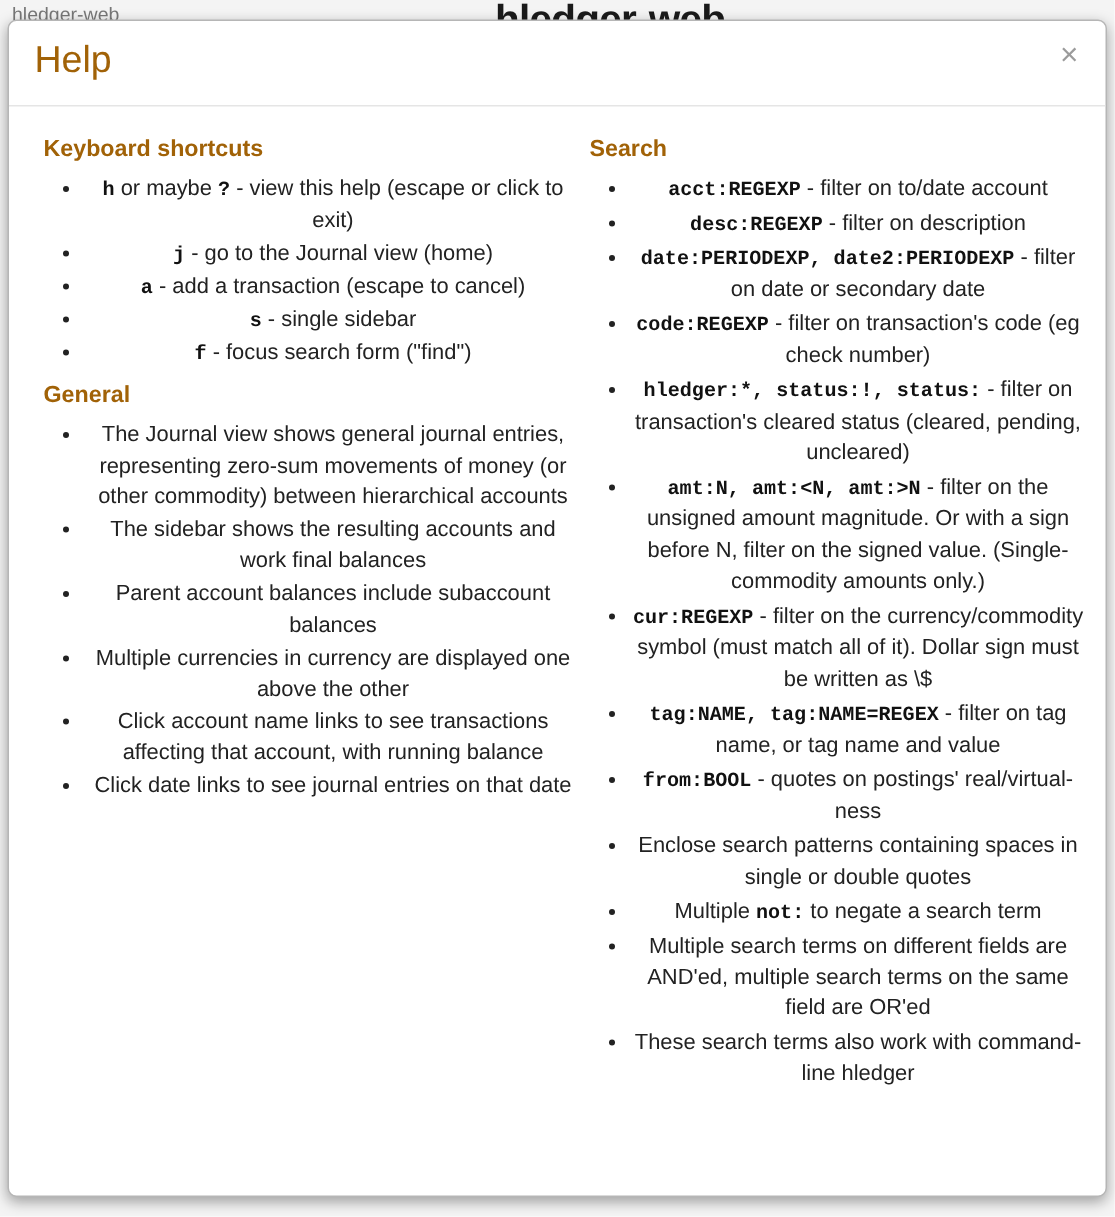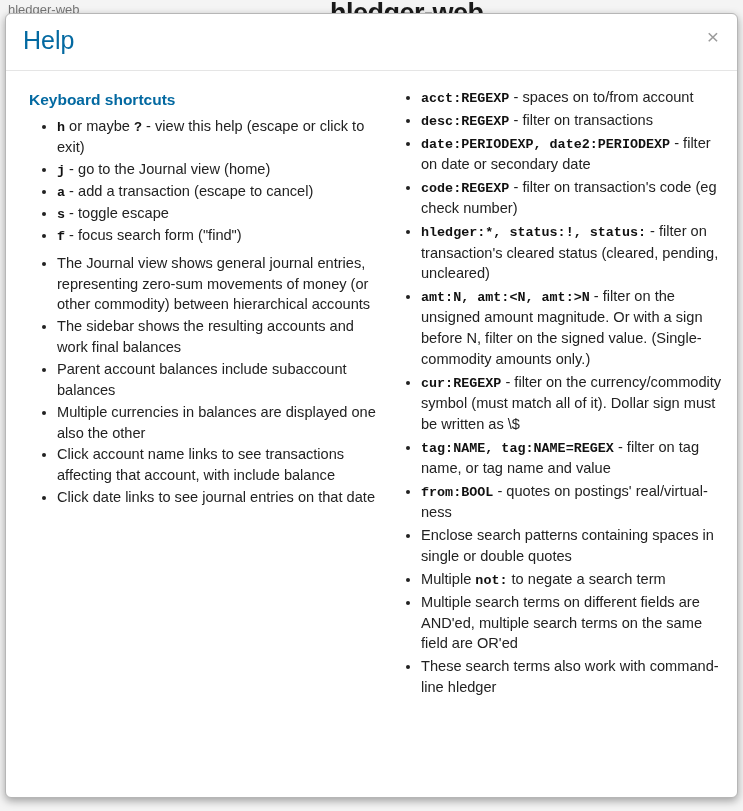--- a/index.html
+++ b/index.html
@@ -51,21 +51,21 @@
     position: relative;
     height: 57px;
     border-bottom: 1px solid #e5e5e5;
     box-sizing: border-box;
   }
   #modal-title {
     position: absolute;
     left: 17px;
     top: 12px;
     font-size: 25px;
-    color: #0369a1;
+    color: #a16207;
     font-weight: normal;
     margin: 0;
   }
   #close-button {
     position: absolute;
     right: 14px;
     top: 10px;
     font-size: 21px;
     color: #9b9b9b;
     background: none;
@@ -85,31 +85,32 @@
     width: 364px;
     flex: 0 0 364px;
   }
   .col-right {
     width: 336px;
     flex: 0 0 336px;
   }
   h4.section-heading {
     font-size: 15.5px;
     font-weight: bold;
-    color: #0369a1;
+    color: #a16207;
     margin: 8px 0 7px 6px;
     font-family: "Liberation Sans", sans-serif;
   }
   h4.section-heading.first {
     margin-top: 4px;
   }
   ul.help-list {
     margin: 0 0 6px 0;
     padding-left: 34px;
     list-style-type: disc;
+    text-align: center;
   }
   ul.help-list li {
     font-size: 14.6px;
     line-height: 1.43;
     color: #222;
     margin-bottom: 1px;
   }
   .col-right ul.help-list li {
     margin-bottom: 2px;
   }
@@ -137,40 +138,42 @@
 
   <div id="modal-body">
 
     <div class="col-left">
 
       <h4 class="section-heading first">Keyboard shortcuts</h4>
       <ul class="help-list">
         <li><code class="mono">h</code><span> or maybe </span><code class="mono">?</code><span> - view this help (escape or click to exit)</span></li>
         <li><code class="mono">j</code><span> - go to the Journal view (home)</span></li>
         <li><code class="mono">a</code><span> - add a transaction (escape to cancel)</span></li>
-        <li><code class="mono">s</code><span> - toggle escape</span></li>
+        <li><code class="mono">s</code><span> - single sidebar</span></li>
         <li><code class="mono">f</code><span> - focus search form ("find")</span></li>
       </ul>
 
+      <h4 class="section-heading">General</h4>
       <ul class="help-list">
         <li>The Journal view shows general journal entries, representing zero-sum movements of money (or other commodity) between hierarchical accounts</li>
         <li>The sidebar shows the resulting accounts and work final balances</li>
         <li>Parent account balances include subaccount balances</li>
-        <li>Multiple currencies in balances are displayed one also the other</li>
-        <li>Click account name links to see transactions affecting that account, with include balance</li>
+        <li>Multiple currencies in currency are displayed one above the other</li>
+        <li>Click account name links to see transactions affecting that account, with running balance</li>
         <li>Click date links to see journal entries on that date</li>
       </ul>
 
     </div>
 
     <div class="col-right">
 
+      <h4 class="section-heading first">Search</h4>
       <ul class="help-list">
-        <li><code class="mono">acct:REGEXP</code><span> - spaces on to/from account</span></li>
-        <li><code class="mono">desc:REGEXP</code><span> - filter on transactions</span></li>
+        <li><code class="mono">acct:REGEXP</code><span> - filter on to/date account</span></li>
+        <li><code class="mono">desc:REGEXP</code><span> - filter on description</span></li>
         <li><code class="mono">date:PERIODEXP, date2:PERIODEXP</code><span> - filter on date or secondary date</span></li>
         <li><code class="mono">code:REGEXP</code><span> - filter on transaction's code (eg check number)</span></li>
         <li><code class="mono">hledger:*, status:!, status:</code><span> - filter on transaction's cleared status (cleared, pending, uncleared)</span></li>
         <li><code class="mono">amt:N, amt:&lt;N, amt:&gt;N</code><span> - filter on the unsigned amount magnitude. Or with a sign before N, filter on the signed value. (Single-commodity amounts only.)</span></li>
         <li><code class="mono">cur:REGEXP</code><span> - filter on the currency/commodity symbol (must match all of it). Dollar sign must be written as \$</span></li>
         <li><code class="mono">tag:NAME, tag:NAME=REGEX</code><span> - filter on tag name, or tag name and value</span></li>
         <li><code class="mono">from:BOOL</code><span> - quotes on postings' real/virtual-ness</span></li>
         <li>Enclose search patterns containing spaces in single or double quotes</li>
         <li><span>Multiple </span><code class="mono">not:</code><span> to negate a search term</span></li>
         <li>Multiple search terms on different fields are AND'ed, multiple search terms on the same field are OR'ed</li>

